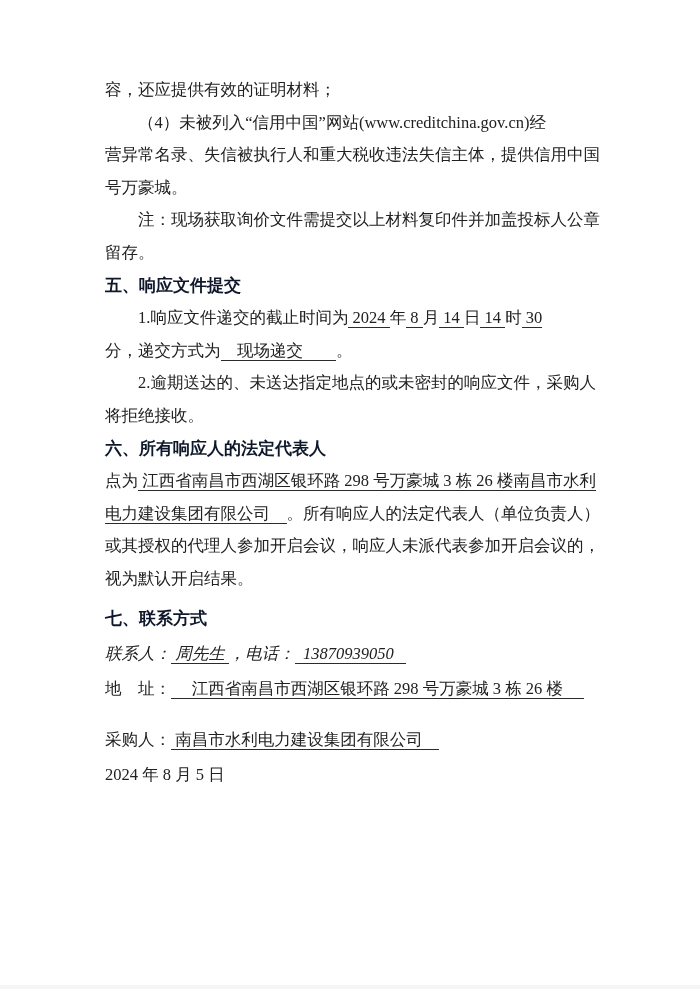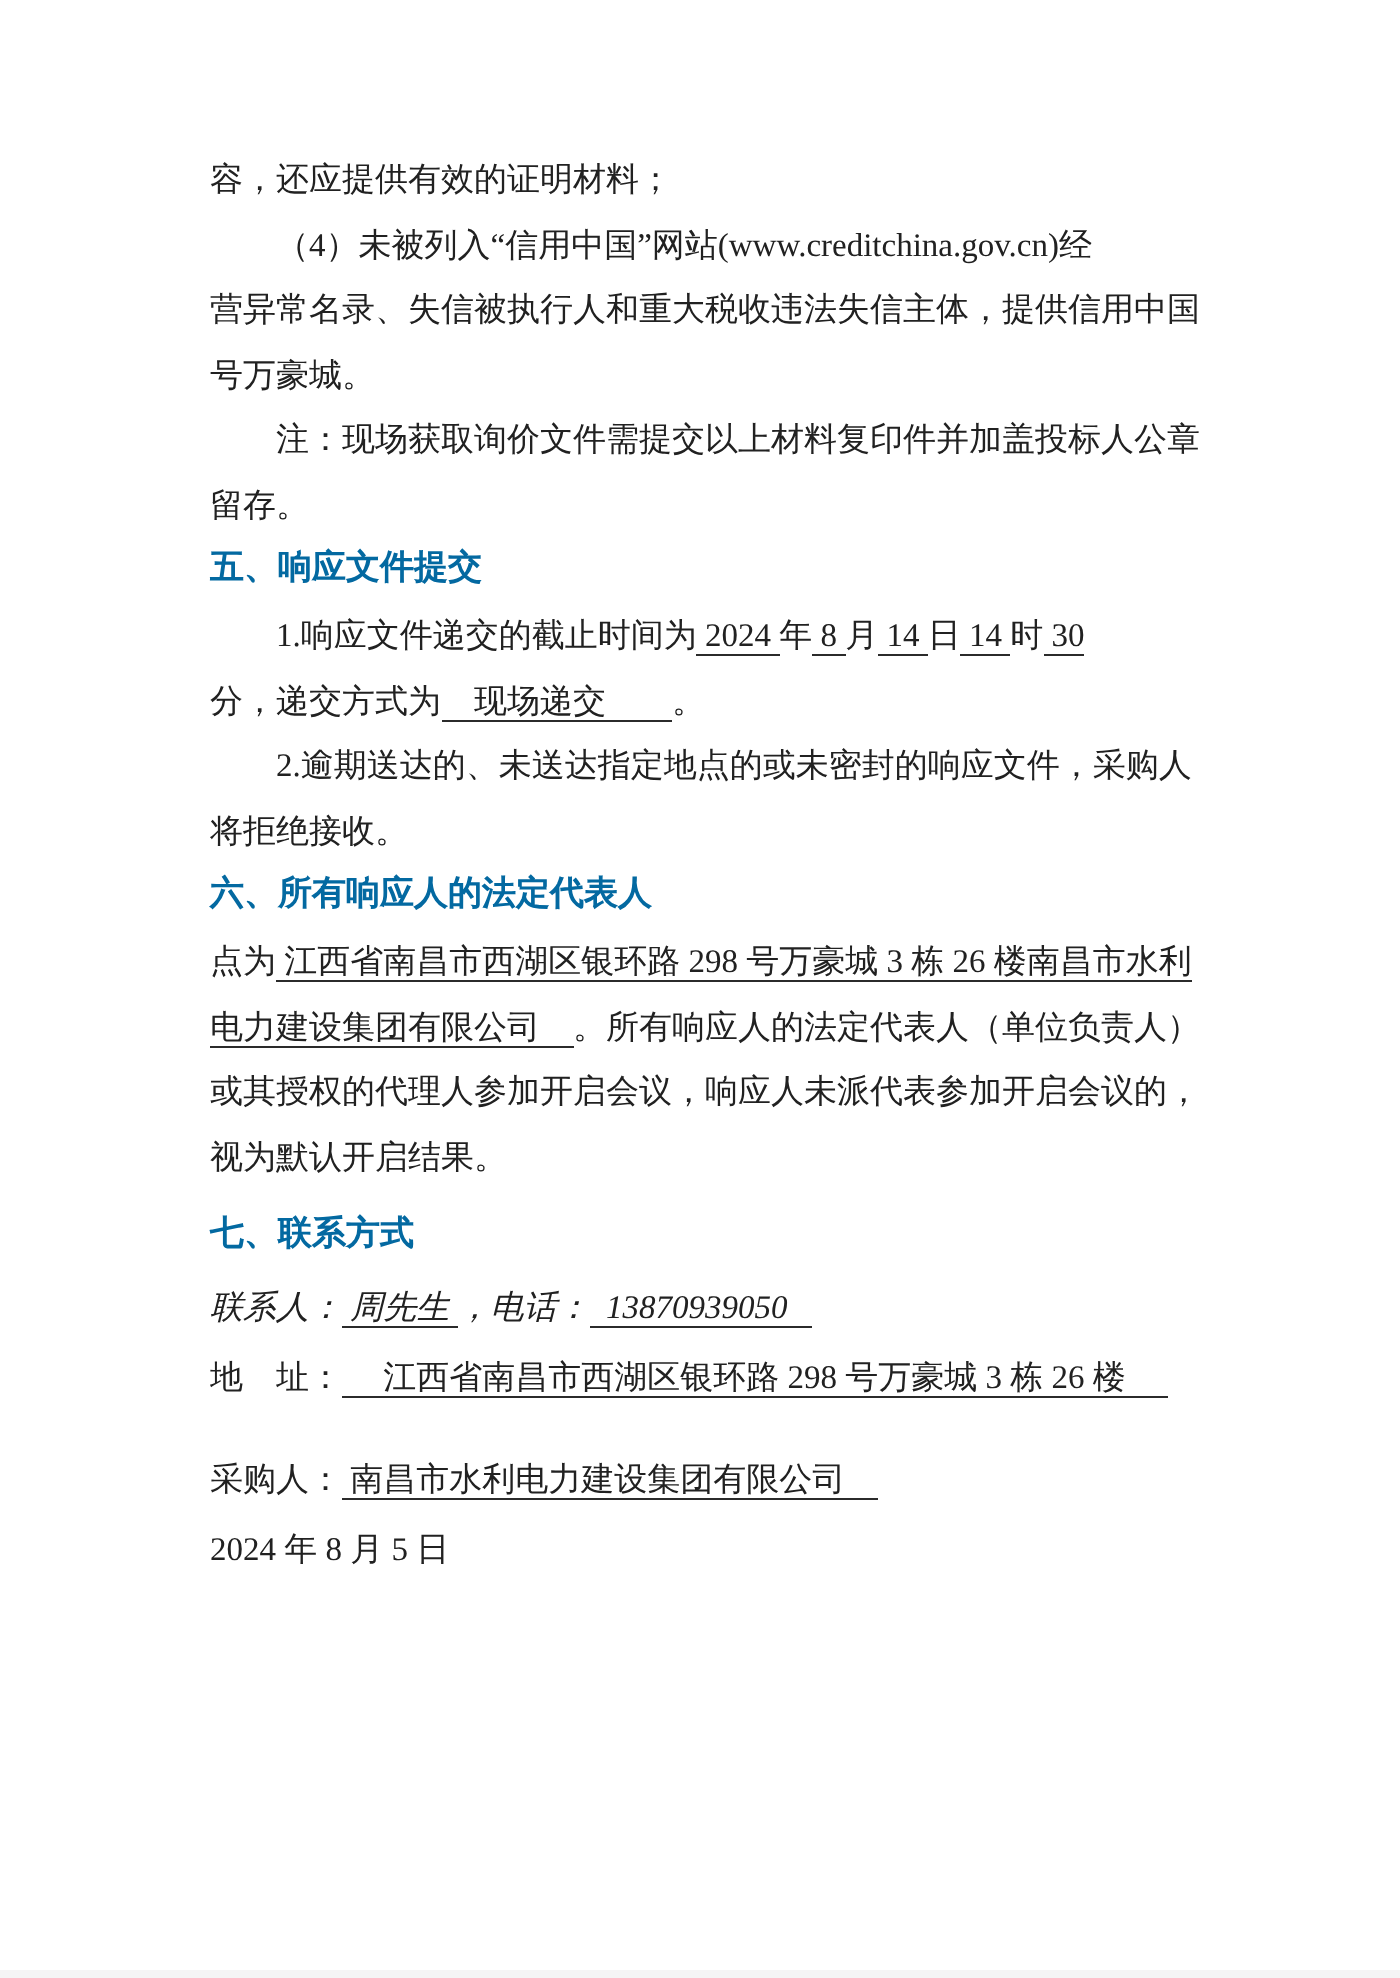--- a/index.html
+++ b/index.html
@@ -9,22 +9,22 @@
     color:#212121;overflow:hidden;
   }
   .doc-page{position:relative;width:700px;height:989px;background:#ffffff;}
   .doc-body{position:absolute;left:105px;top:74px;width:500px;}
   .line{
     font-size:16.5px;line-height:32.6px;height:32.6px;
     white-space:pre;letter-spacing:0;
   }
   .ind{padding-left:33px;}
   .h{
-    font-family:Liberation Mono, monospace;
-    font-weight:700;font-size:17px;color:#0369a1;
+    font-family:Liberation Sans, sans-serif;
+    font-weight:700;font-size:17px;color:#0f172a;
   }
   .u{border-bottom:1px solid #2b2b2b;}
   .bottom-edge{
     position:absolute;left:0;bottom:0;width:700px;height:4px;
     background:#f5f5f5;
   }
 </style>
 </head>
 <body>
 

